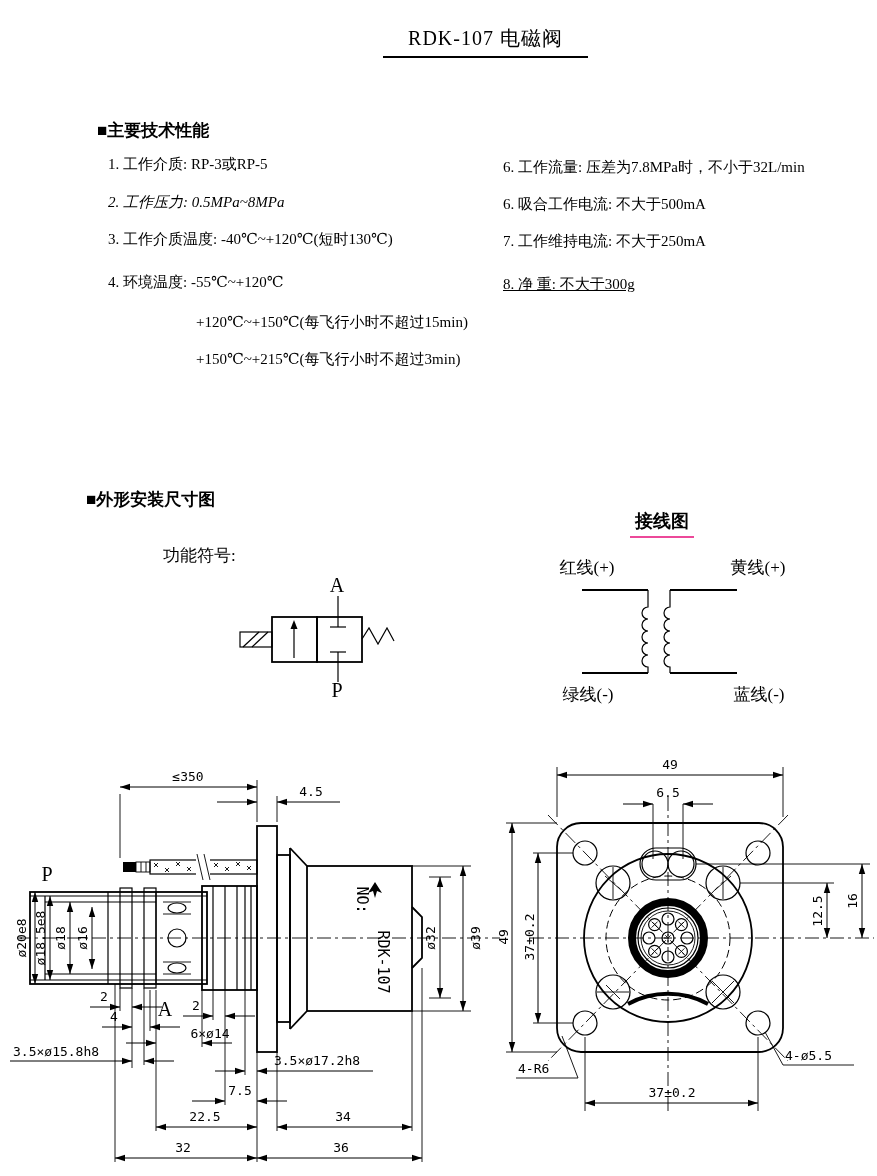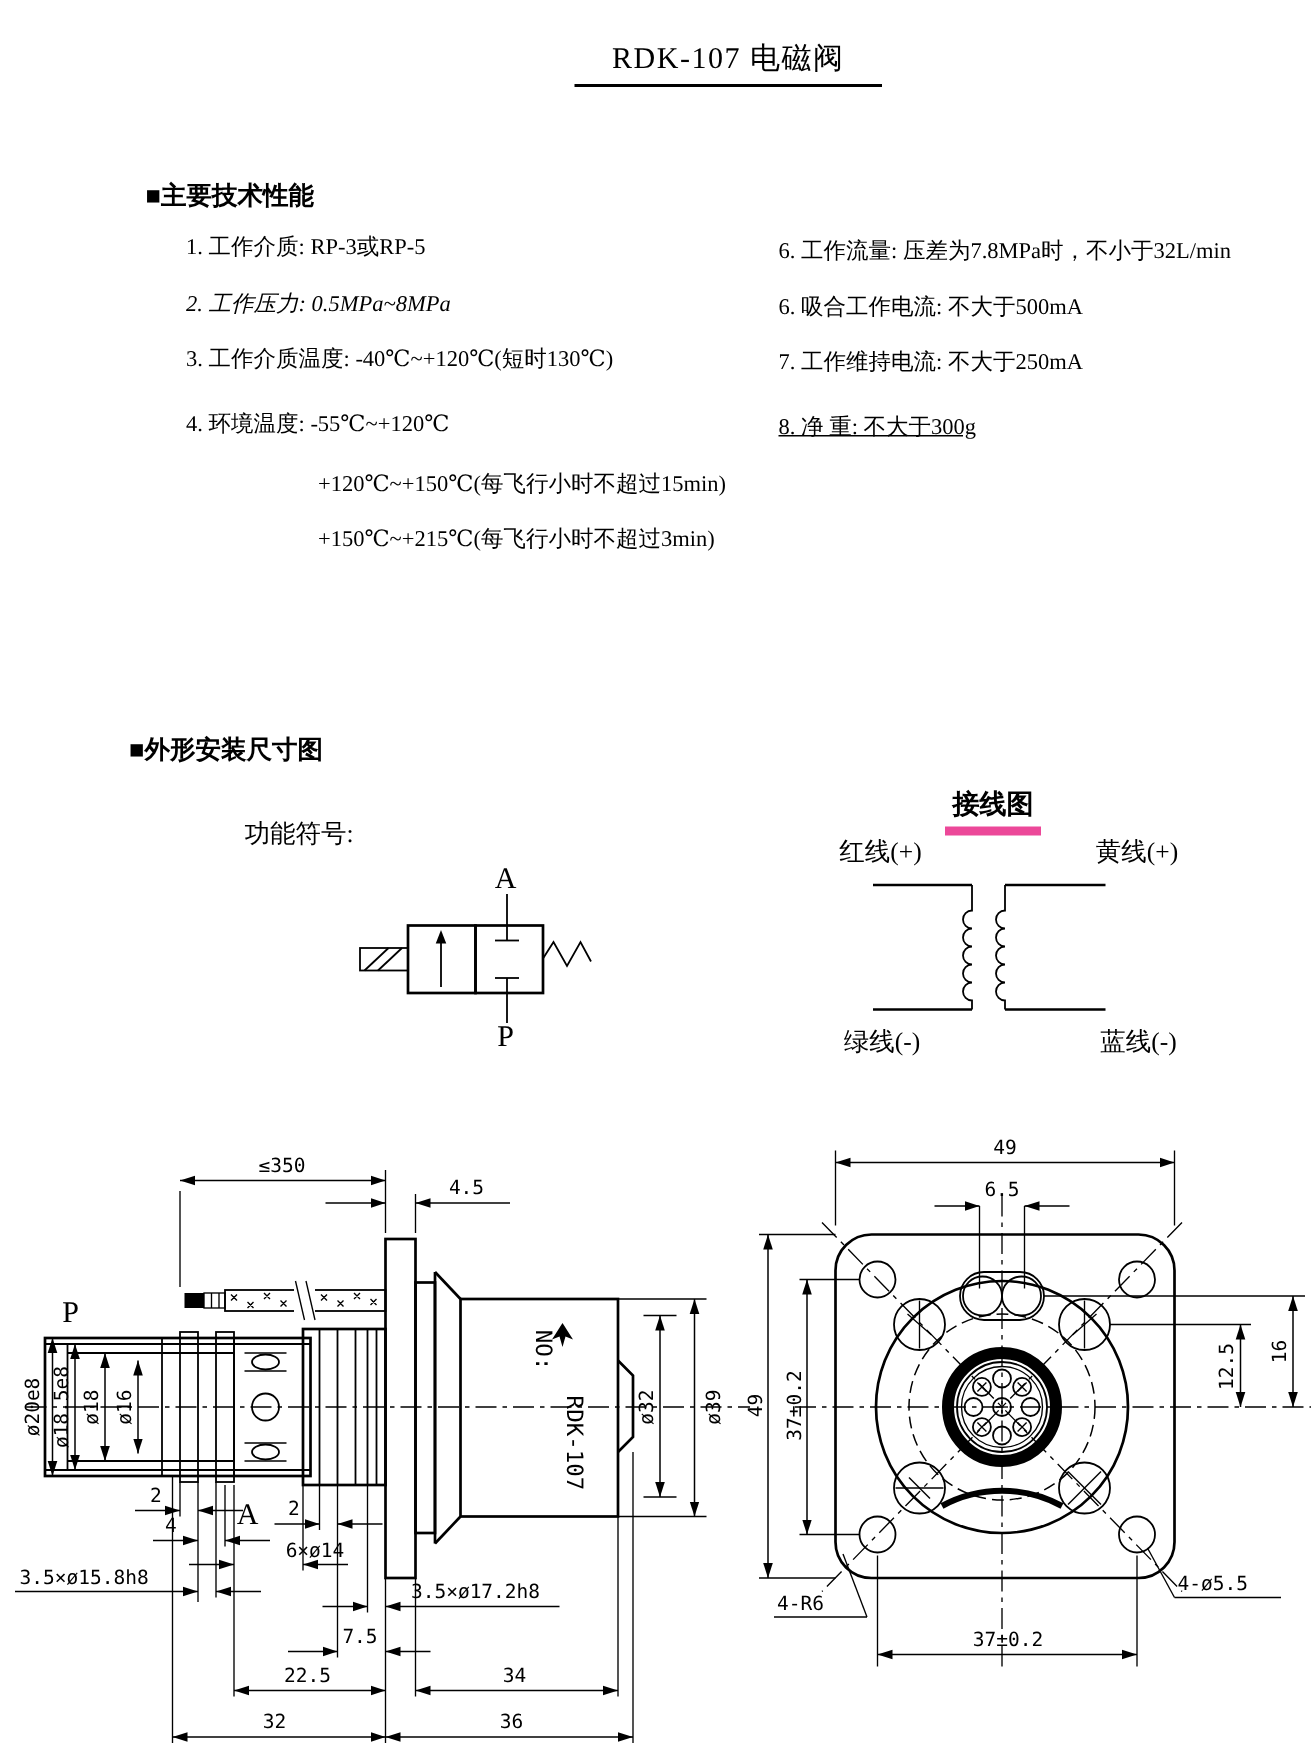--- a/index.html
+++ b/index.html
@@ -8,26 +8,25 @@
     font-family:"Liberation Serif","DejaVu Serif",serif;color:#000;
     overflow:hidden;
   }
   .abs{position:absolute;}
   .doc-title{
     left:383px;top:25px;width:205px;text-align:center;
     font-size:20px;font-weight:normal;letter-spacing:1px;
     border-bottom:2px solid #000;padding-bottom:4px;
   }
   .sec-heading{font-size:17px;font-weight:bold;}
-  .spec-item{font-size:15px;white-space:nowrap;margin-left:16px;}
+  .spec-item{font-size:15px;white-space:nowrap;}
   .func-label{font-size:17px;}
   .wiring-title{
-    font-size:18px;font-weight:600;border-bottom:6px solid #ec4899;
+    font-size:18px;font-weight:600;border-bottom:2px solid #ec4899;
     padding:0 5px 3px 5px;
-    margin-top:15px;
   }
   svg{position:absolute;overflow:visible;}
   svg text{
     font-family:"DejaVu Sans Mono","Liberation Mono",monospace;
     font-size:13px;fill:#000;
   }
   svg text.big{font-size:20px;font-family:"Liberation Serif",serif;}
   svg text.cjk{font-family:"Liberation Serif","DejaVu Serif",serif;font-size:17px;}
   .ol{stroke:#000;stroke-width:1.8;fill:none;}
   .ol2{stroke:#000;stroke-width:1.2;fill:none;}

